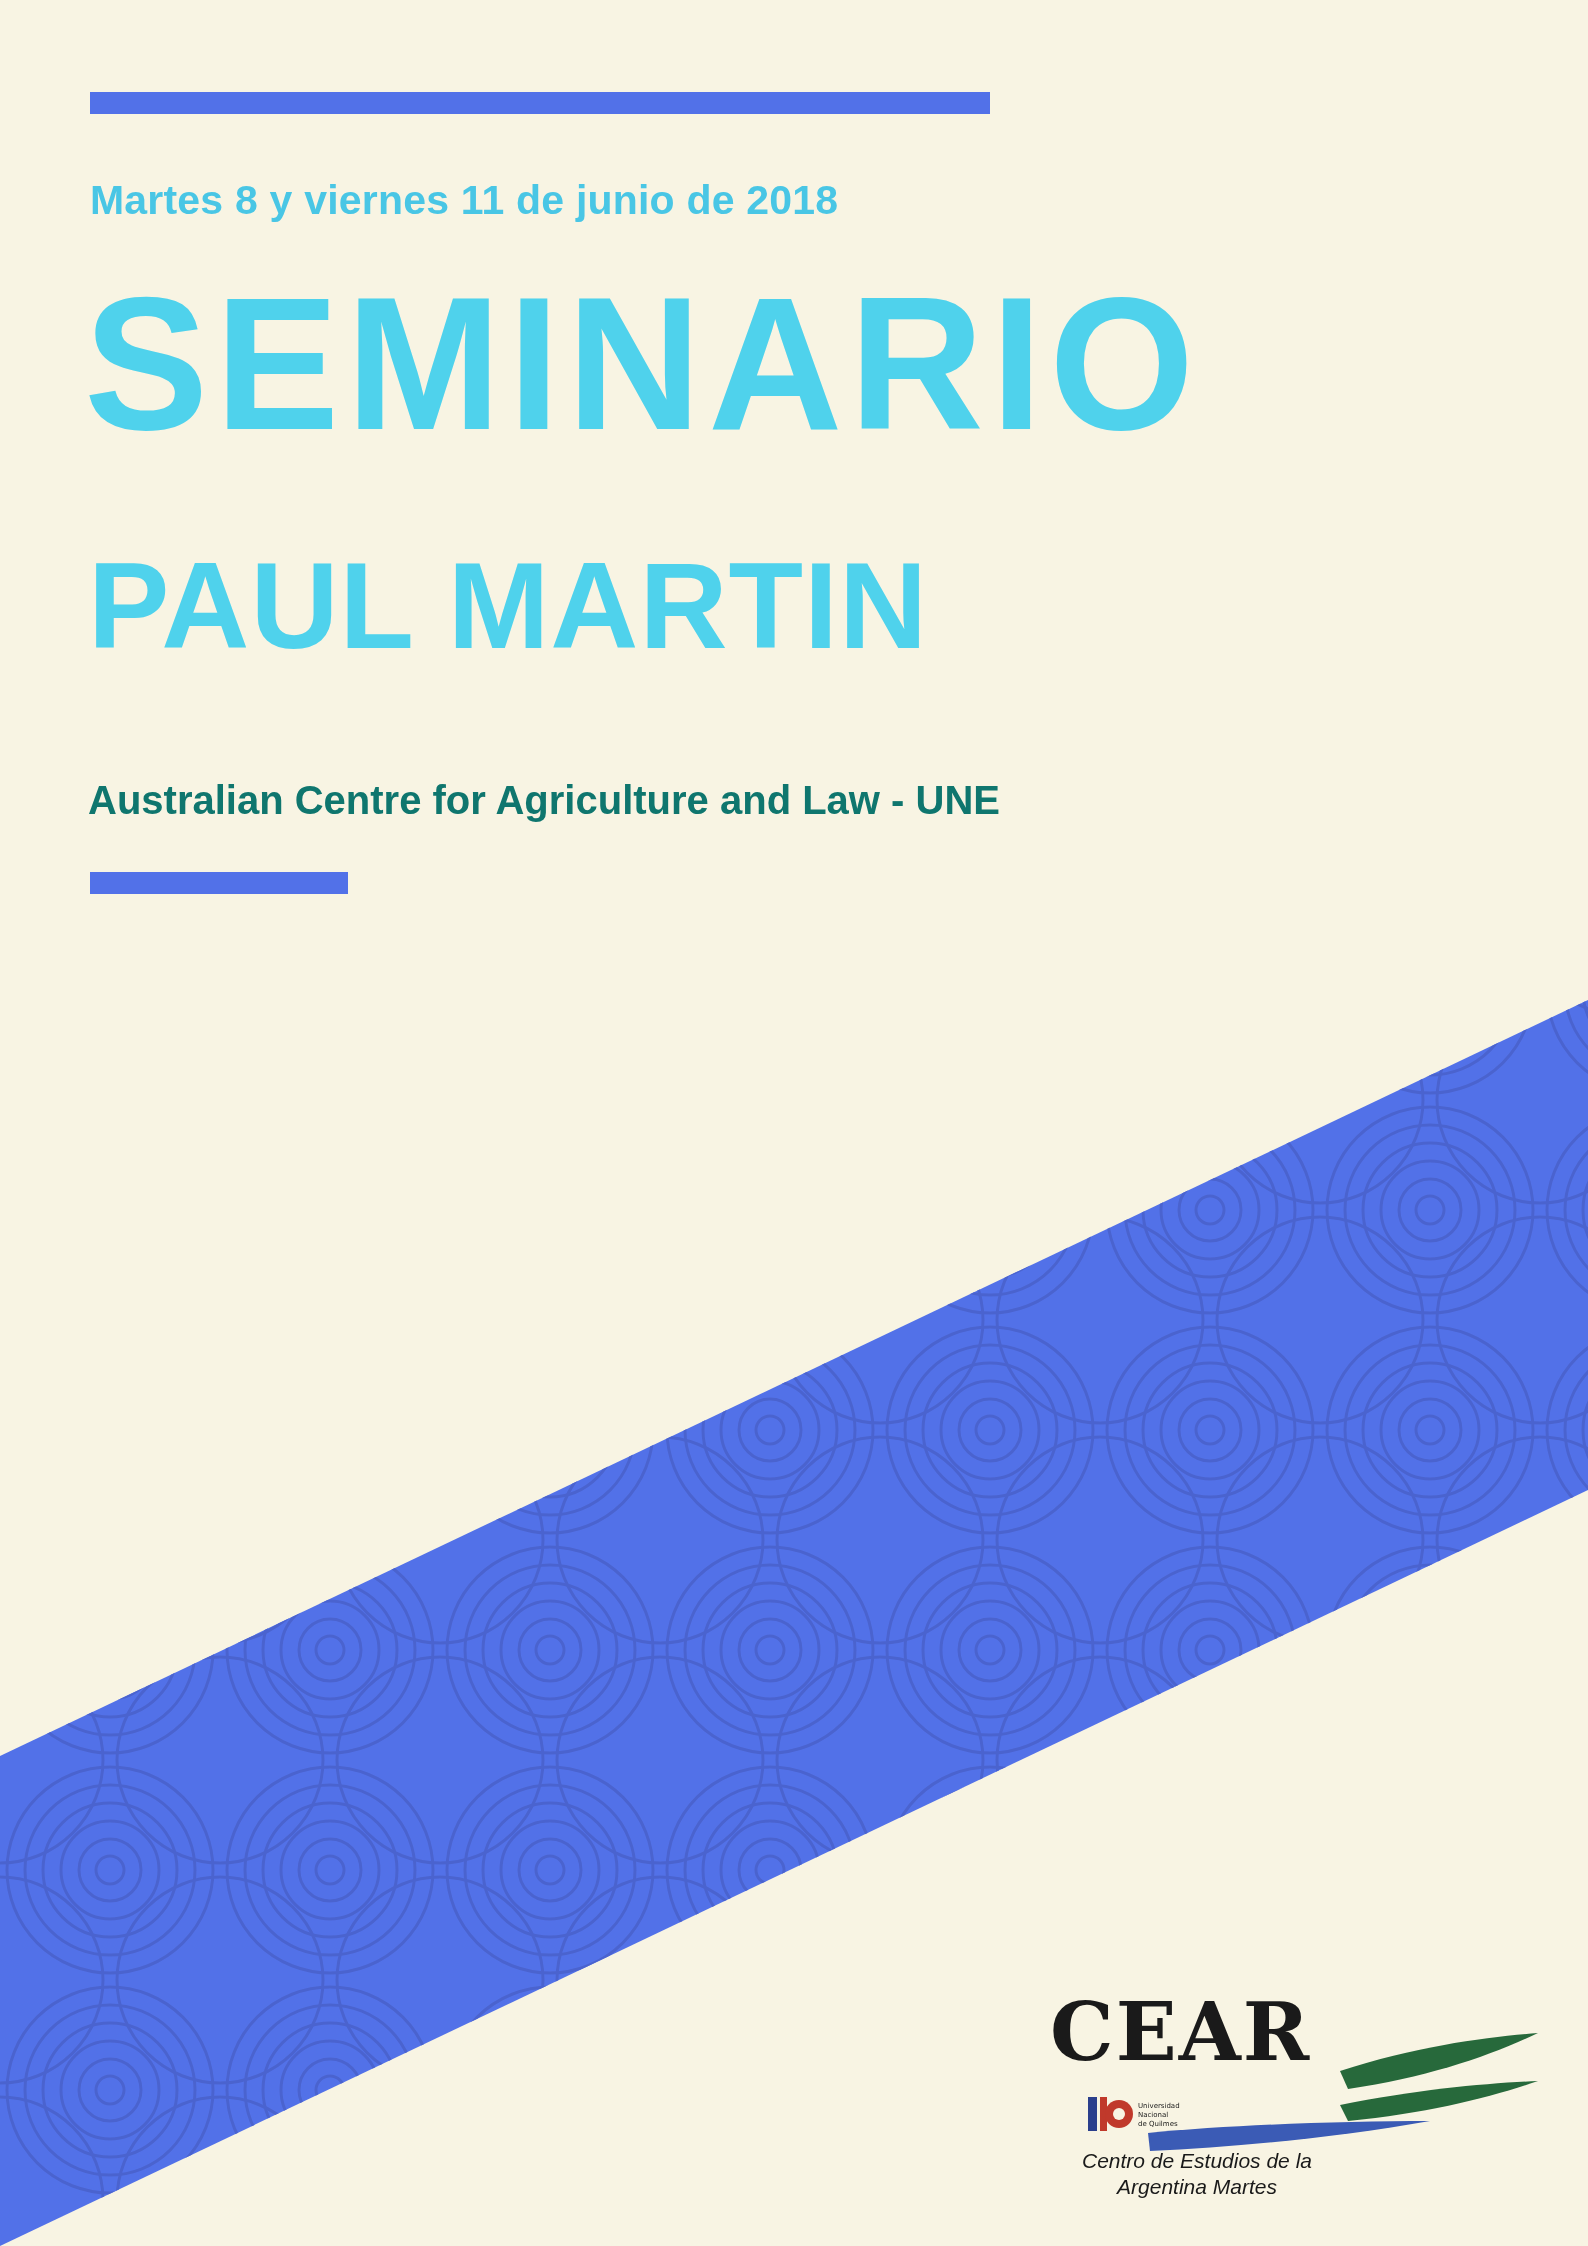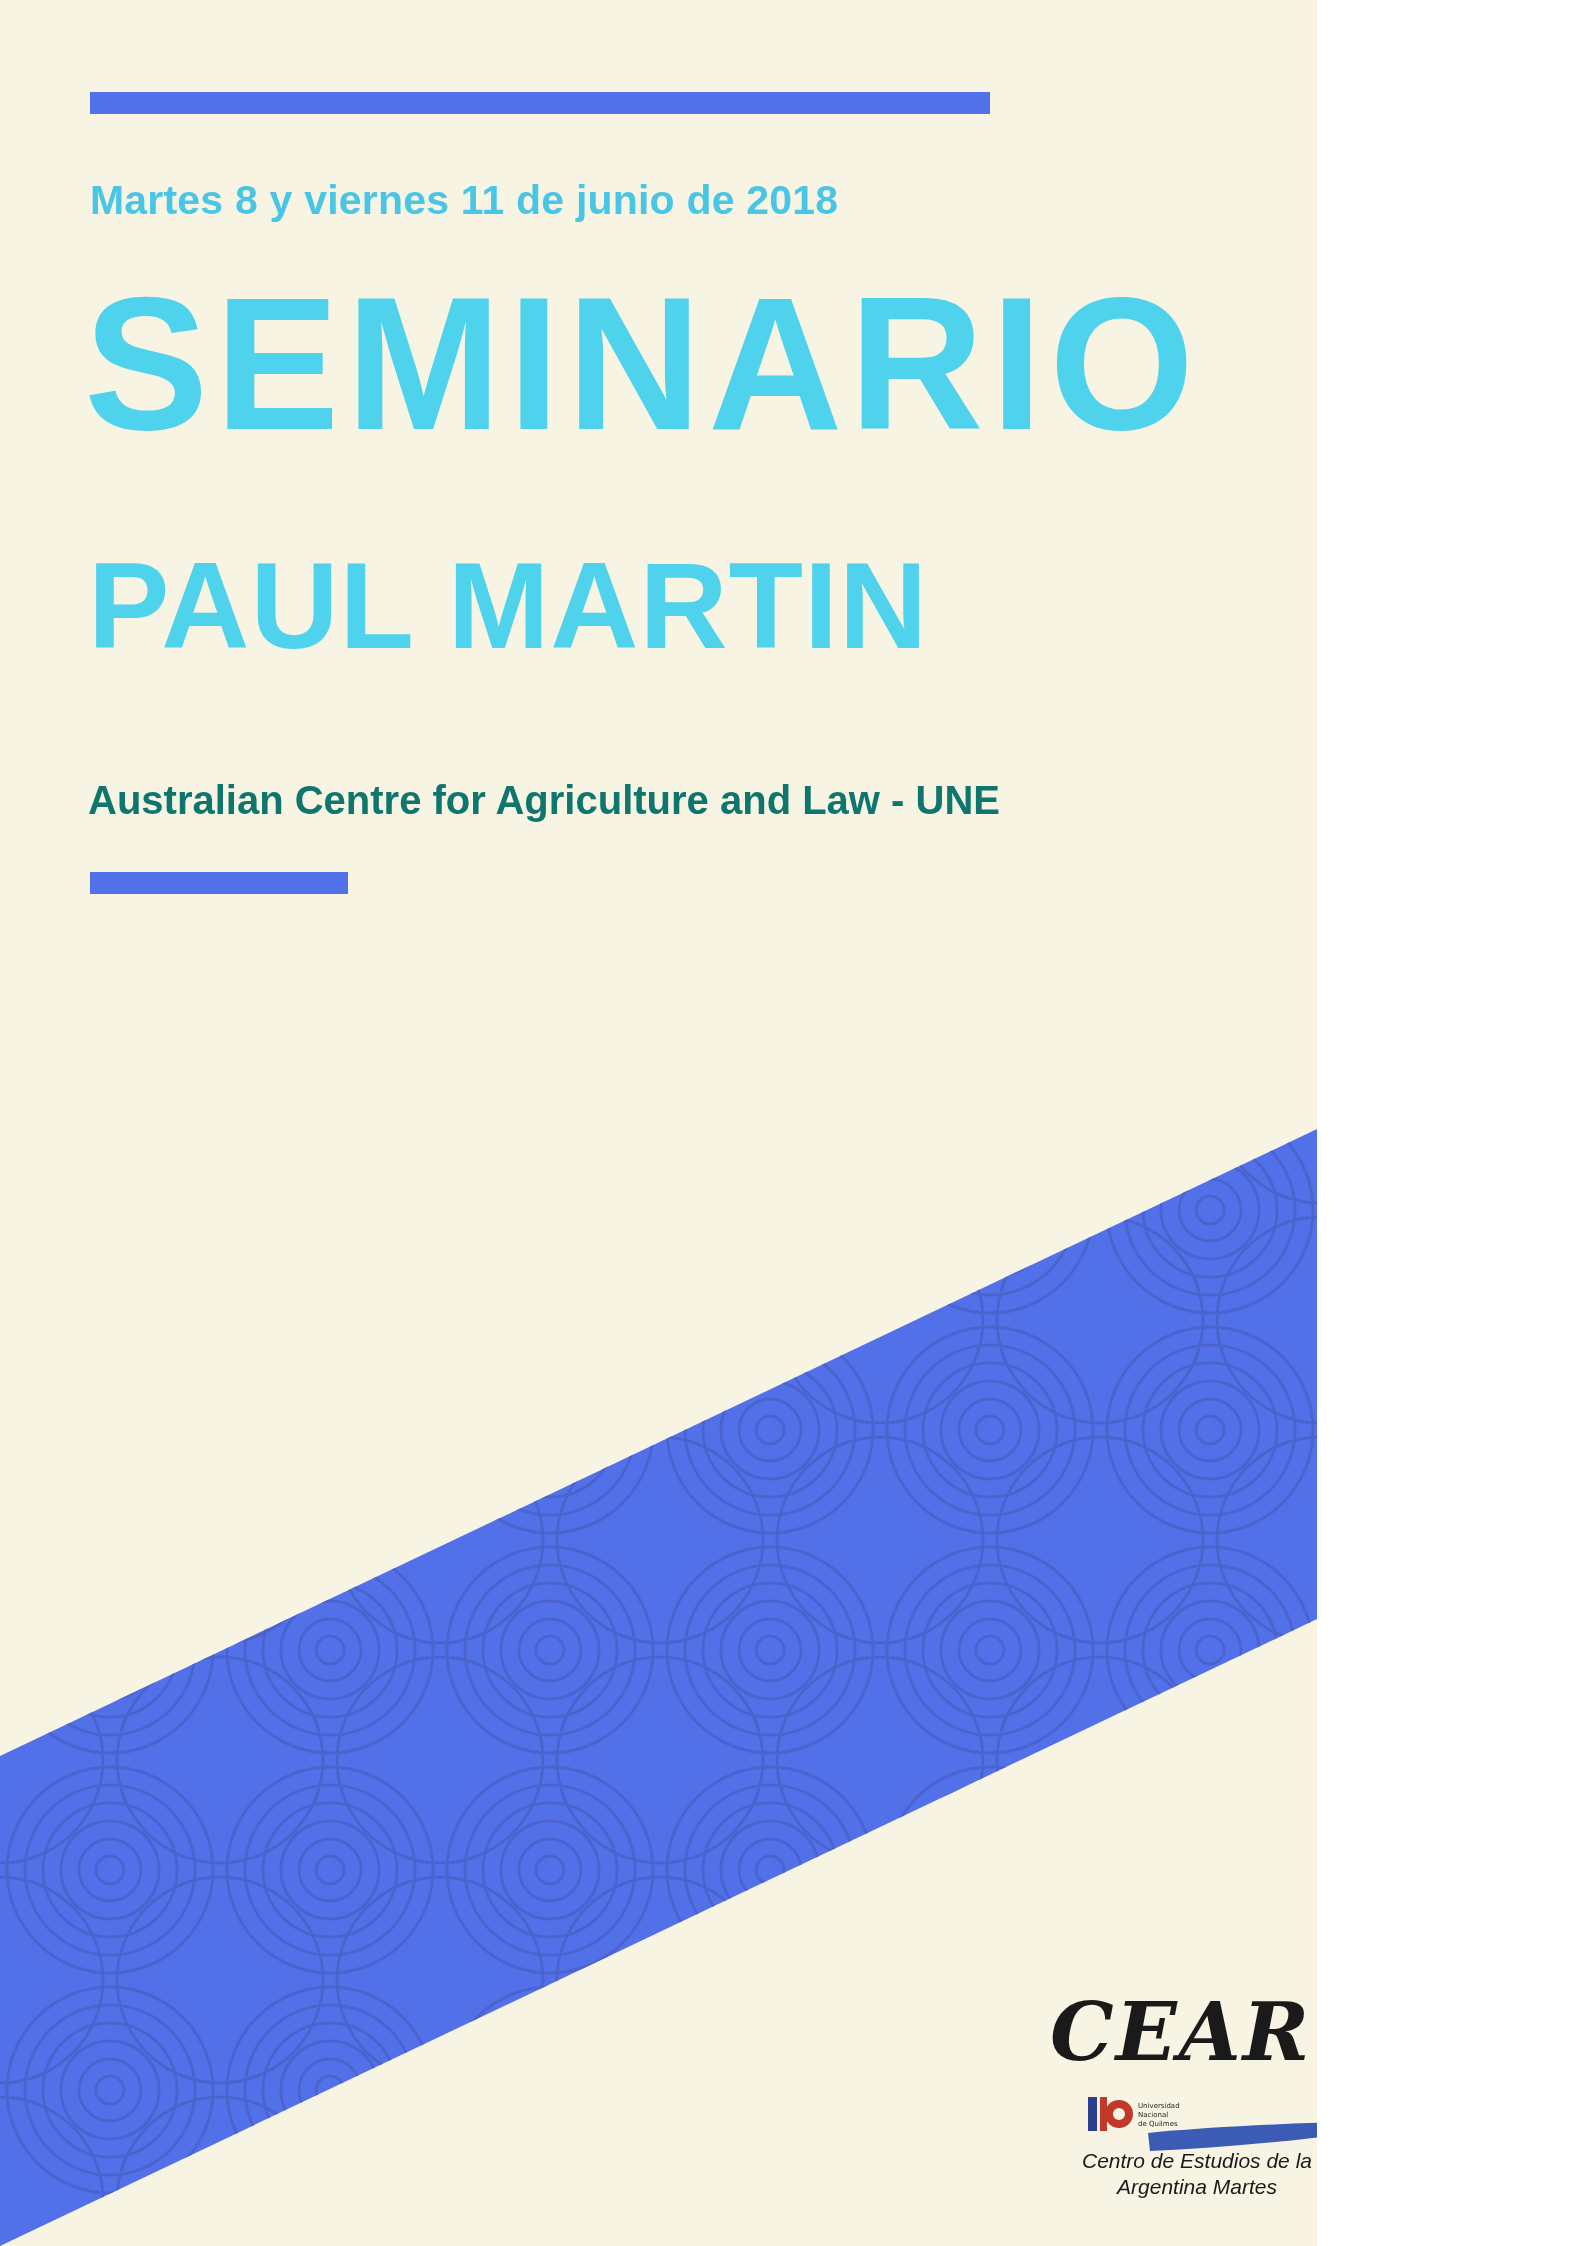--- a/index.html
+++ b/index.html
@@ -5,21 +5,21 @@
   html, body {
     margin: 0;
     padding: 0;
     background: #ffffff;
   }
   body {
     font-family: "Liberation Sans", sans-serif;
   }
   .poster {
     position: relative;
-    width: 1317px;
+    width: 1588px;
     height: 2246px;
     background: #f8f4e3;
     overflow: hidden;
   }
 
   
   .band-wrap {
     position: absolute;
     left: 0;
     top: 0;
@@ -125,21 +125,20 @@
     left: 1040px;
     top: 1985px;
     width: 500px;
     height: 240px;
   }
   .logo-cear {
     position: absolute;
     left: 10px;
     top: 0px;
     font-family: "DejaVu Serif", serif;
-    font-style: italic;
     font-weight: bold;
     font-size: 80px;
     color: #1a1a1a;
     letter-spacing: 2px;
   }
   .logo-tag {
     position: absolute;
     left: 12px;
     top: 163px;
     width: 290px;

